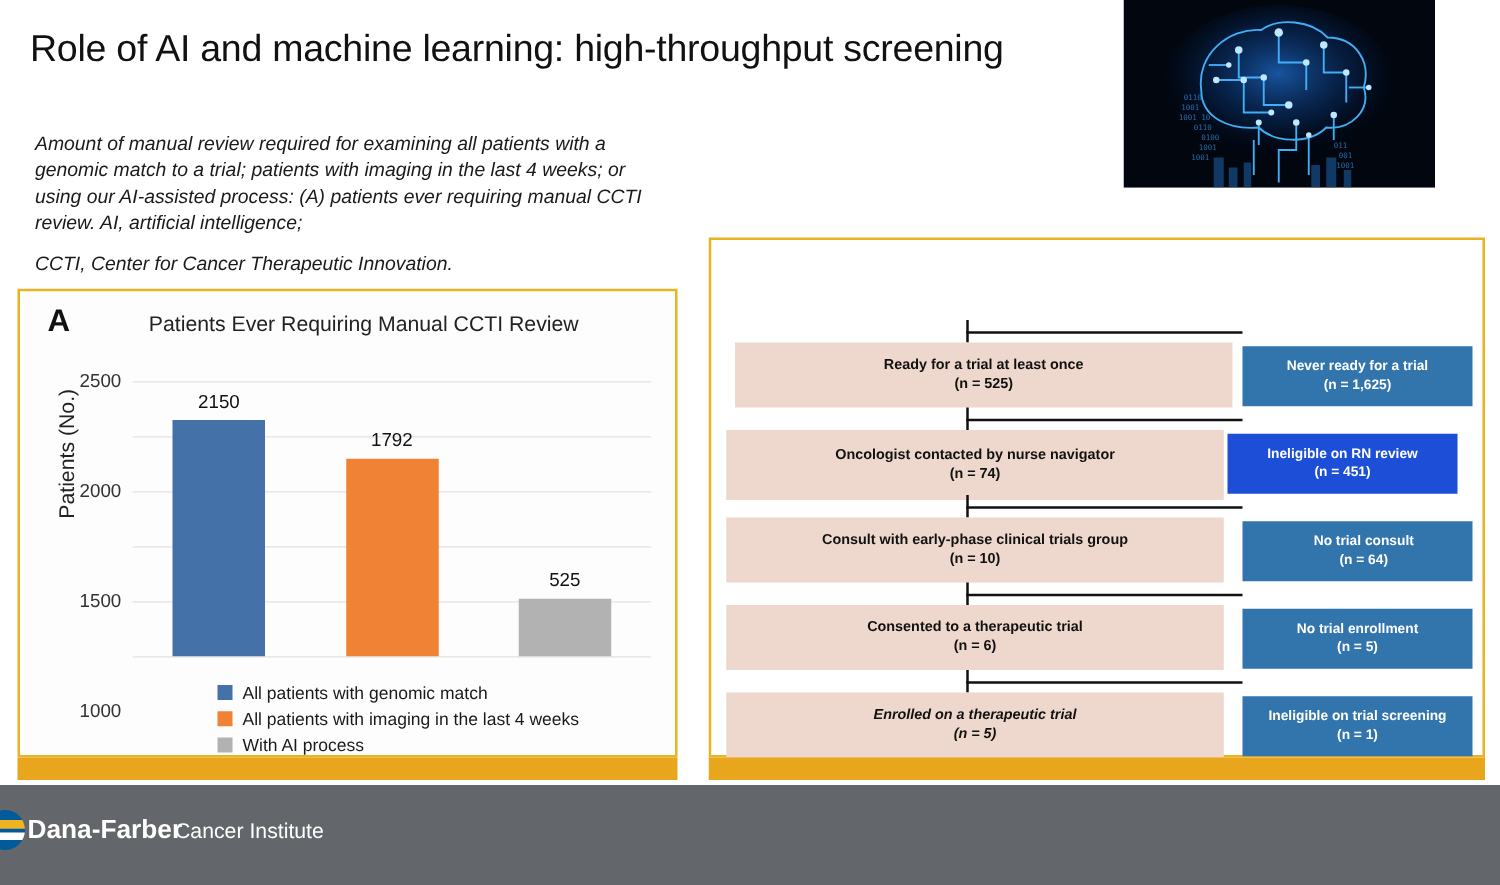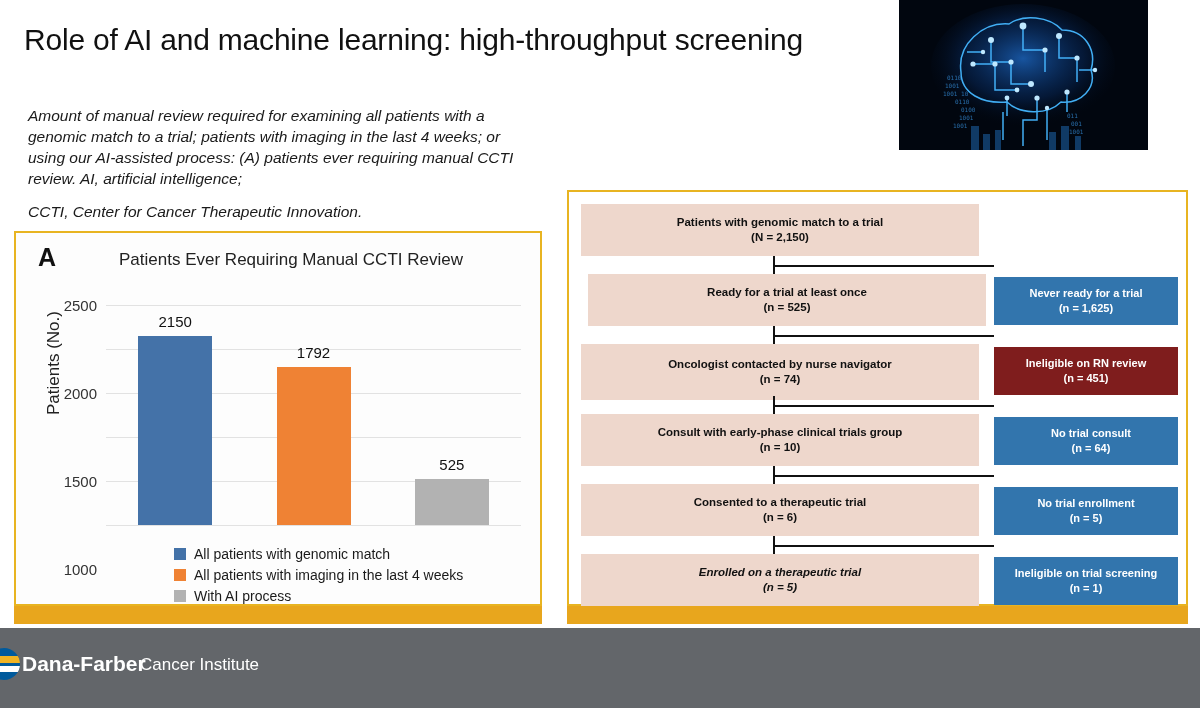--- a/index.html
+++ b/index.html
@@ -247,24 +247,20 @@
         </div>
         <div class="legend-row">
           <span class="legend-swatch" style="background: rgb(178, 178, 178);"></span>
           <span class="legend-label">With AI process</span>
         </div>
       </div>
   </div>
   <div id="panel-a-accent"></div>
 
   <div id="panel-b">
-      <div class="flow-box" style="left: 12px; top: 12px; width: 398px; height: 52px; background: rgb(238, 215, 204);">
-        <div class="t1">Patients with genomic match to a trial</div>
-        <div class="t2">(N = 2,150)</div>
-      </div>
       <div class="vline" style="left: 204px; top: 64px; height: 18px;"></div>
       <div class="flow-box" style="left: 19px; top: 82px; width: 398px; height: 52px; background: rgb(238, 215, 204);">
         <div class="t1">Ready for a trial at least once</div>
         <div class="t2">(n = 525)</div>
       </div>
       <div class="vline" style="left: 204px; top: 134px; height: 18px;"></div>
       <div class="flow-box" style="left: 12px; top: 152px; width: 398px; height: 56px; background: rgb(238, 215, 204);">
         <div class="t1">Oncologist contacted by nurse navigator</div>
         <div class="t2">(n = 74)</div>
       </div>
@@ -281,21 +277,21 @@
       <div class="vline" style="left: 204px; top: 344px; height: 18px;"></div>
       <div class="flow-box" style="left: 12px; top: 362px; width: 398px; height: 52px; background: rgb(238, 215, 204); font-style: italic;">
         <div class="t1">Enrolled on a therapeutic trial</div>
         <div class="t2">(n = 5)</div>
       </div>
       <div class="excl-box" style="left: 425px; top: 85px; width: 184px; height: 48px; background: rgb(50, 117, 173);">
         <div class="t1">Never ready for a trial</div>
         <div class="t2">(n = 1,625)</div>
       </div>
       <div class="hline" style="left: 204px; top: 73px; width: 221px;"></div>
-      <div class="excl-box" style="left: 425px; top: 155px; width: 184px; height: 48px; background: #7f1d1d;">
+      <div class="excl-box" style="left: 413px; top: 155px; width: 184px; height: 48px; background: #1d4ed8;">
         <div class="t1">Ineligible on RN review</div>
         <div class="t2">(n = 451)</div>
       </div>
       <div class="hline" style="left: 204px; top: 143px; width: 221px;"></div>
       <div class="excl-box" style="left: 425px; top: 225px; width: 184px; height: 48px; background: rgb(50, 117, 173); padding-left: 10px;">
         <div class="t1">No trial consult</div>
         <div class="t2">(n = 64)</div>
       </div>
       <div class="hline" style="left: 204px; top: 213px; width: 221px;"></div>
       <div class="excl-box" style="left: 425px; top: 295px; width: 184px; height: 48px; background: rgb(50, 117, 173);">

